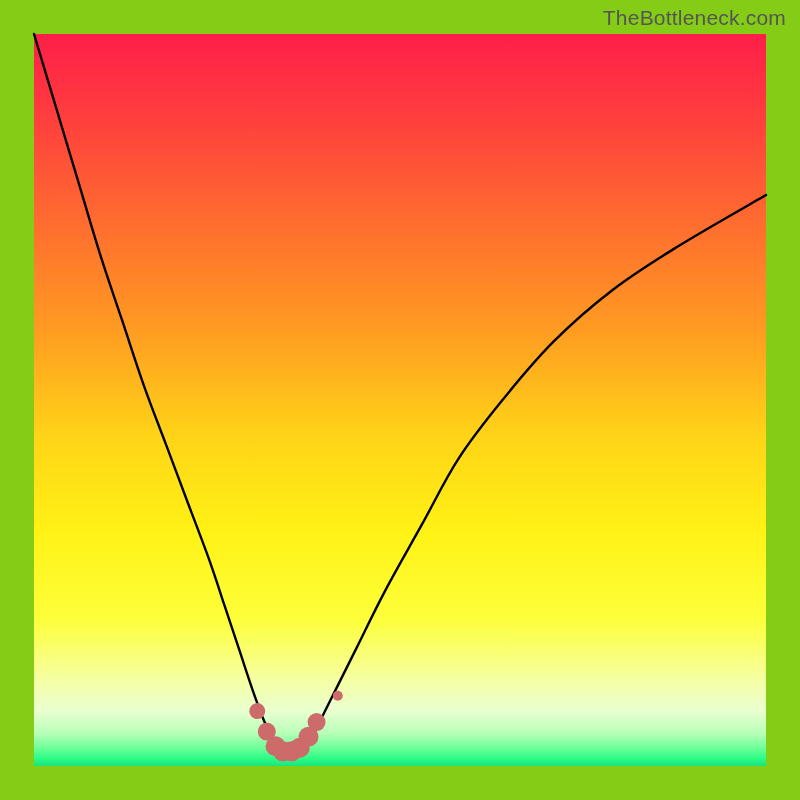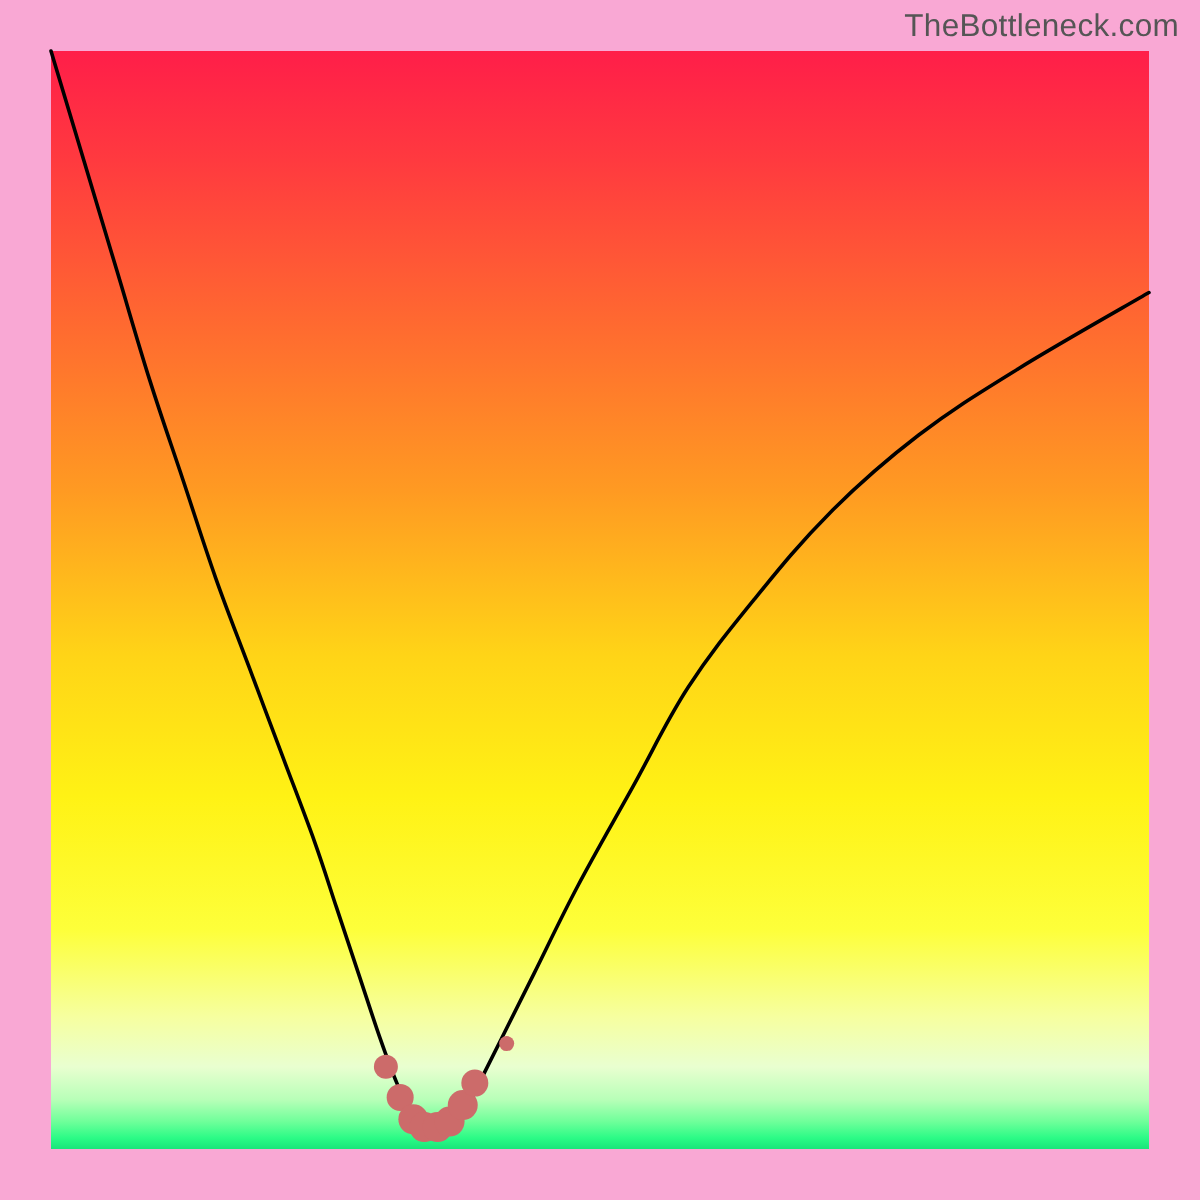--- a/index.html
+++ b/index.html
@@ -8,21 +8,21 @@
     width: 800px;
     height: 800px;
     overflow: hidden;
     background: #000;
     font-family: Arial, Helvetica, sans-serif;
   }
   .frame {
     position: absolute;
     left: 0; top: 0;
     width: 800px; height: 800px;
-    background: #f9a8d4;
+    background: #84cc16;
   }
   .plot {
     position: absolute;
     left: 34px;
     top: 34px;
     width: 732px;
     height: 732px;
     
   }
   .watermark {

